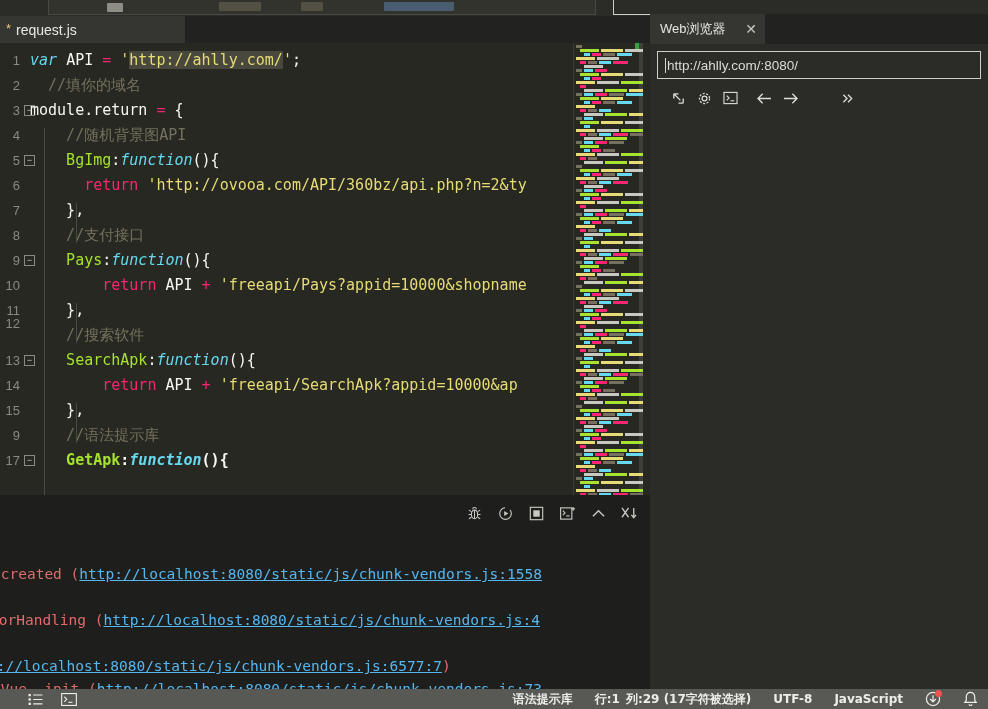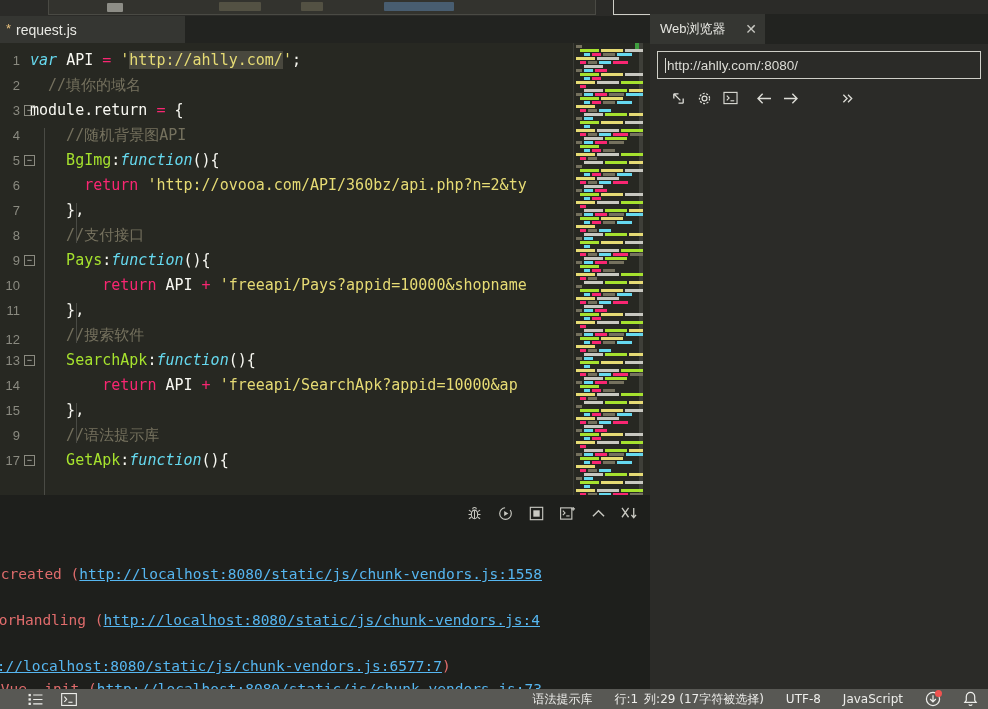--- a/index.html
+++ b/index.html
@@ -93,21 +93,21 @@
   .br-caretdown { font-size:8px; color:#cfcfc8; }
   .br-ic { width:26px; height:24px; display:flex; align-items:center; justify-content:center;
            color:#dcdcd6; font-size:14px; }
   .br-ic.gap { margin-left:8px; }
 
   
   .statusbar { position:absolute; left:0; bottom:0; width:988px; height:20px; background:#585854;
                display:flex; align-items:center; color:#ededea; font-size:12px; }
   .sb-left { display:flex; align-items:center; gap:18px; padding-left:28px; }
   .sb-ic { display:flex; align-items:center; justify-content:center; color:#ededea; }
-  .sb-right { position:absolute; right:4px; display:flex; align-items:center; gap:22px; }
+  .sb-right { position:absolute; right:4px; display:flex; align-items:center; gap:22px;font-weight:bold; }
   .sb-item { white-space:nowrap; font-family:"DejaVu Sans",sans-serif; font-size:12px; }
   .sb-bell { position:relative; }
   .sb-badge { position:absolute; right:-1px; top:-1px; width:7px; height:7px; border-radius:50%; background:#ef5350; }
 </style>
 </head>
 <body>
 
 <div id="root">
 
   <div class="top-strip">
@@ -151,34 +151,34 @@
         <div class="cl ctext" style="top: 155px;"><span class="t-punct">    },</span></div>
         <div class="lnum" style="top: 180px;">8</div>
         <div class="cl ctext" style="top: 180px;"><span class="t-com">    //支付接口</span></div>
         <div class="lnum" style="top: 205px;">9</div>
         <div class="fold" style="top: 205px;">−</div>
         <div class="cl ctext" style="top: 205px;"><span class="t-fn">    Pays</span><span class="t-punct">:</span><span class="t-kw2">function</span><span class="t-punct">(){</span></div>
         <div class="lnum" style="top: 230px;">10</div>
         <div class="cl ctext" style="top: 230px;"><span class="t-kw">        return </span><span class="t-var">API </span><span class="t-op">+ </span><span class="t-str">'freeapi/Pays?appid=10000&amp;shopname</span></div>
         <div class="lnum" style="top: 255px;">11</div>
         <div class="cl ctext" style="top: 255px;"><span class="t-punct">    },</span></div>
-        <div class="lnum" style="top: 284px;">12</div>
+        <div class="lnum" style="top: 268px;">12</div>
         <div class="cl ctext" style="top: 280px;"><span class="t-com">    //搜索软件</span></div>
         <div class="lnum" style="top: 305px;">13</div>
         <div class="fold" style="top: 305px;">−</div>
         <div class="cl ctext" style="top: 305px;"><span class="t-fn">    SearchApk</span><span class="t-punct">:</span><span class="t-kw2">function</span><span class="t-punct">(){</span></div>
         <div class="lnum" style="top: 330px;">14</div>
         <div class="cl ctext" style="top: 330px;"><span class="t-kw">        return </span><span class="t-var">API </span><span class="t-op">+ </span><span class="t-str">'freeapi/SearchApk?appid=10000&amp;ap</span></div>
         <div class="lnum" style="top: 355px;">15</div>
         <div class="cl ctext" style="top: 355px;"><span class="t-punct">    },</span></div>
         <div class="lnum" style="top: 380px;">9</div>
         <div class="cl ctext" style="top: 380px;"><span class="t-com">    //语法提示库</span></div>
         <div class="lnum" style="top: 405px;">17</div>
         <div class="fold" style="top: 405px;">−</div>
-        <div class="cl ctext" style="top: 405px;"><span class="t-fn">    GetApk</span><span class="t-punct">:</span><span class="t-kw2">function</span><span class="t-punct">(){</span></div>
+        <div class="cl ctext" style="top: 405px; font-weight: bold;"><span class="t-fn">    GetApk</span><span class="t-punct">:</span><span class="t-kw2">function</span><span class="t-punct">(){</span></div>
         <div class="ind-guide" style="left: 44px; top: 85px; height: 390px;"></div>
         <div class="ind-guide" style="left: 76px; top: 160px; height: 40px;"></div>
         <div class="ind-guide" style="left: 76px; top: 260px; height: 40px;"></div>
         <div class="ind-guide" style="left: 76px; top: 360px; height: 40px;"></div>
       </div>
   </div>
 
   <div class="minimap" id="minimap">
     <div class="mm-green"></div>
     <div class="mm-scroll"></div>

